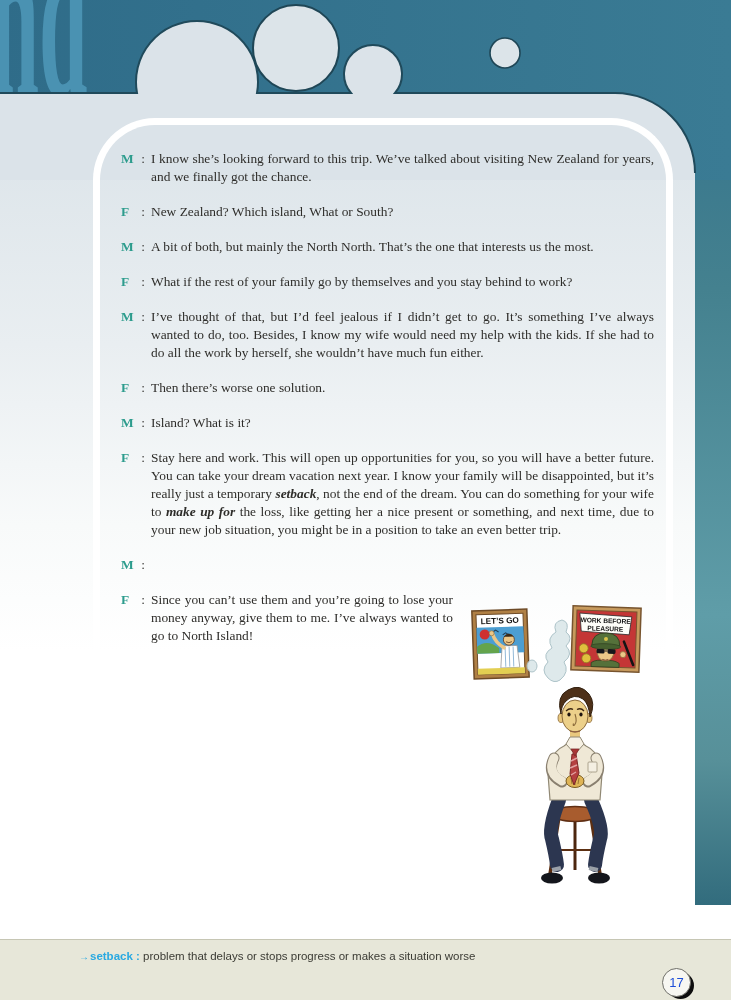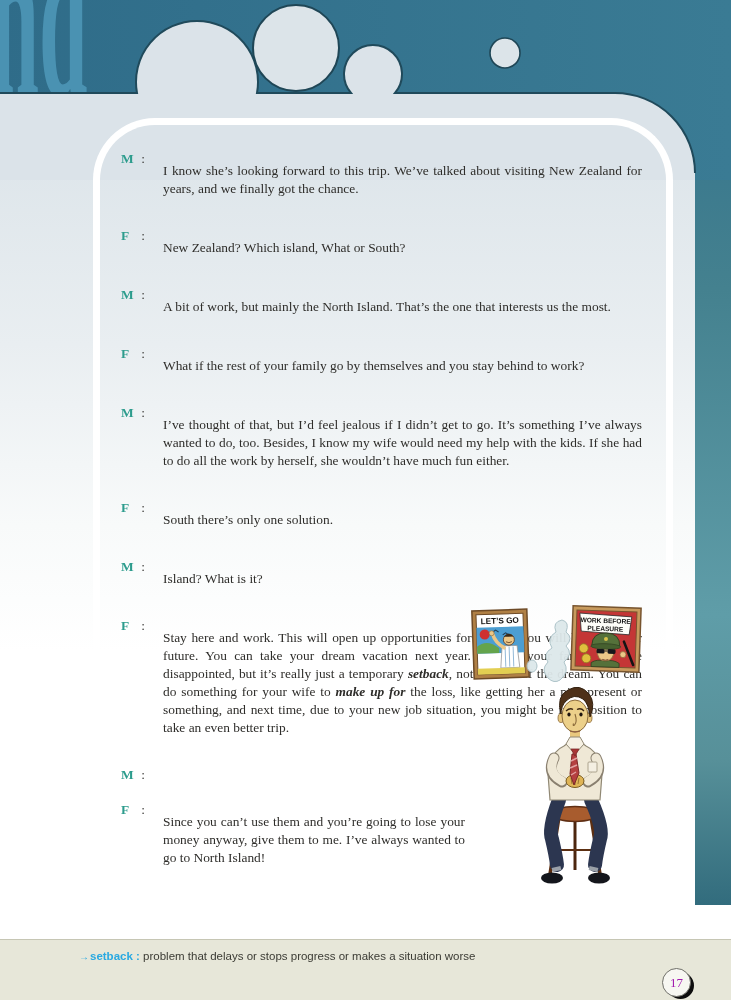--- a/index.html
+++ b/index.html
@@ -11,35 +11,35 @@
         background:linear-gradient(180deg,#31708c 0%,#44818f 32%,#5f9da8 68%,#579099 84%,#326c7d 100%);}
   .header{position:absolute;left:0;top:0;width:731px;height:180px;display:block;}
   .inner-frame{position:absolute;left:93px;top:118px;width:580px;height:787px;box-sizing:border-box;
         border:7px solid #ffffff;border-bottom:none;border-radius:62px 62px 0 0;}
   .dialogue{position:absolute;left:121px;top:150px;width:533px;
         font-size:13.4px;line-height:18px;color:#2e2d2a;}
   .entry{display:flex;gap:6px;margin-bottom:17px;}
   .entry .spk{flex:0 0 24px;display:flex;justify-content:space-between;font-weight:bold;}
   .entry .spk .ltr{color:var(--teal,#2d9c8d);}
   .entry .spk .col{color:#3c3b38;font-weight:normal;}
-  .entry .txt{flex:1;margin:12px;text-align:justify;}
+  .entry .txt{flex:1;margin:0;text-align:justify;}
   .entry.narrow .txt{flex:none;max-width:302px;}
   .entry .em{font-style:italic;font-weight:bold;}
   .illo{position:absolute;left:462px;top:604px;width:200px;height:290px;display:block;}
   .footer{position:absolute;left:0;top:939px;width:731px;height:95px;background:#e7e7d9;
         border-top:1px solid #c6c6b4;box-sizing:border-box;padding:9px 0 0 79px;
         font-family:"Liberation Sans", sans-serif;font-size:11.5px;line-height:15px;color:#3b3b34;}
   .fn-row .arrow{color:var(--blue,#29a9e1);font-size:10px;margin-right:1px;}
   .fn-row .term{color:var(--blue,#29a9e1);font-weight:bold;}
   .fn-row .sep{color:var(--blue,#29a9e1);font-weight:bold;}
   .page-badge{position:absolute;left:662px;top:28px;width:34px;height:34px;}
   .badge-shadow{position:absolute;left:5px;top:4px;width:27px;height:27px;border-radius:50%;background:#0d0d0d;}
   .badge-circle{position:absolute;left:0;top:0;width:27px;height:27px;border-radius:50%;background:#f7f7f2;
         border:1px solid #6f6f68;display:flex;align-items:center;justify-content:center;
-        font-family:Liberation Serif, serif;font-size:13px;color:#a21caf;}
+        font-family:Liberation Sans, sans-serif;font-size:13px;color:#1d4ed8;}
 </style>
 </head>
 <body>
 
 <div class="page">
   <div class="panel-bg"></div>
   <div class="right-strip"></div>
 
   <svg class="header" viewBox="0 0 731 180">
     <defs>
@@ -70,42 +70,42 @@
           <span class="ltr">F</span>
           <span class="col">:</span>
         </span>
         <p class="txt"><span>New Zealand? Which island, What or South?</span></p>
       </div>
       <div class="entry">
         <span class="spk">
           <span class="ltr">M</span>
           <span class="col">:</span>
         </span>
-        <p class="txt"><span>A bit of work, but mainly the North Island. That’s the one that interests us the most.</span></p>
+        <p class="txt"><span>A bit of both, but mainly the North North. That’s the one that interests us the most.</span></p>
       </div>
       <div class="entry">
         <span class="spk">
           <span class="ltr">F</span>
           <span class="col">:</span>
         </span>
         <p class="txt"><span>What if the rest of your family go by themselves and you stay behind to work?</span></p>
       </div>
       <div class="entry">
         <span class="spk">
           <span class="ltr">M</span>
           <span class="col">:</span>
         </span>
         <p class="txt"><span>I’ve thought of that, but I’d feel jealous if I didn’t get to go. It’s something I’ve always wanted to do, too. Besides, I know my wife would need my help with the kids. If she had to do all the work by herself, she wouldn’t have much fun either.</span></p>
       </div>
       <div class="entry">
         <span class="spk">
           <span class="ltr">F</span>
           <span class="col">:</span>
         </span>
-        <p class="txt"><span>South there’s only one solution.</span></p>
+        <p class="txt"><span>Then there’s worse one solution.</span></p>
       </div>
       <div class="entry">
         <span class="spk">
           <span class="ltr">M</span>
           <span class="col">:</span>
         </span>
         <p class="txt"><span>Island? What is it?</span></p>
       </div>
       <div class="entry">
         <span class="spk">

